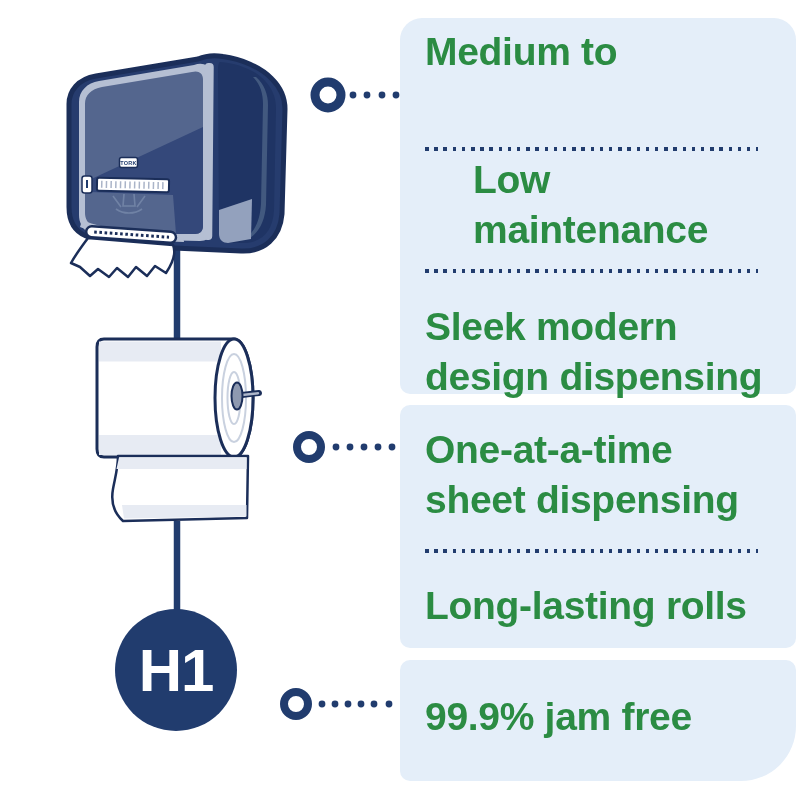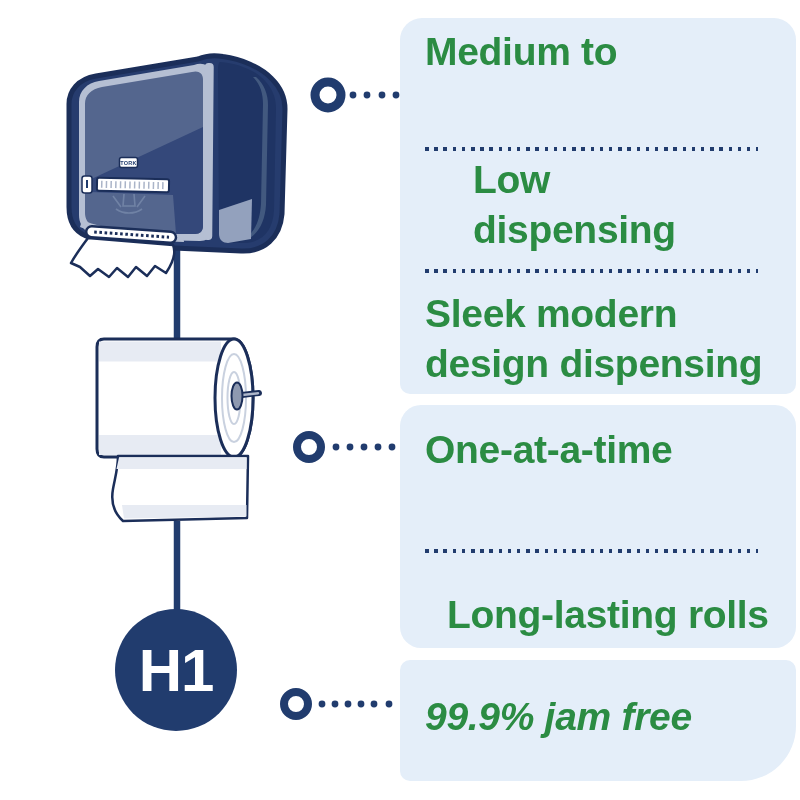--- a/index.html
+++ b/index.html
@@ -11,34 +11,34 @@
   html,body{margin:0;padding:0;background:#fff;}
   .stage{
     position:relative;width:800px;height:800px;background:#fff;overflow:hidden;
     font-family:"Liberation Sans", sans-serif;
   }
   .illustration-svg{position:absolute;left:0;top:0;width:800px;height:800px;}
   .panel{
     position:absolute;left:400px;width:396px;background:var(--panel);
   }
   .panel-top{top:18px;height:376px;border-radius:22px 22px 10px 10px;}
-  .panel-middle{top:405px;height:243px;border-radius:21px;}
+  .panel-middle{top:405px;height:243px;border-radius:10px;}
   .panel-bottom{top:660px;height:121px;border-radius:10px 10px 55px 10px;}
   .benefit{
     position:absolute;left:25px;color:var(--green);font-weight:bold;
     font-size:39px;line-height:50px;white-space:nowrap;letter-spacing:-0.3px;
   }
   .dots-divider{
     position:absolute;left:25px;width:333px;height:4px;
     background-image:repeating-linear-gradient(to right,
       var(--navy) 0, var(--navy) 3.5px, transparent 3.5px, transparent 9.2px);
   }
-  .b1{top:9px;} .d1{top:129px;} .b2{top:137px;margin-left:48px;} .d2{top:251px;} .b3{top:271px;}
-  .b4{top:20px;} .d3{top:144px;} .b5{top:185px;margin-left:22px;}
-  .b6{top:32px;font-style:italic;}
+  .b1{top:9px;} .d1{top:129px;} .b2{top:137px;margin-left:48px;} .d2{top:251px;} .b3{top:284px;}
+  .b4{top:20px;} .d3{top:144px;} .b5{top:176px;}
+  .b6{top:32px;}
 </style>
 </head>
 <body>
 
 <div class="stage">
 
   <svg class="illustration-svg" viewBox="0 0 800 800">
 
     <g>
       <path d="M 177 250 L 177 341" stroke="#213c6e" stroke-width="6.5" fill="none"></path>
@@ -160,32 +160,33 @@
     </g>
   </svg>
 
   <div class="panel panel-top">
     <div class="benefit b1">
       <div>Medium to</div>
     </div>
     <div class="dots-divider d1"></div>
     <div class="benefit b2">
       <div>Low</div>
-      <div>dispensing</div>
+      <div>maintenance</div>
     </div>
     <div class="dots-divider d2"></div>
     <div class="benefit b3">
       <div>Sleek modern</div>
       <div>design dispensing</div>
     </div>
   </div>
 
   <div class="panel panel-middle">
     <div class="benefit b4">
       <div>One-at-a-time</div>
+      <div>sheet dispensing</div>
     </div>
     <div class="dots-divider d3"></div>
     <div class="benefit b5">
       <div>Long-lasting rolls</div>
     </div>
   </div>
 
   <div class="panel panel-bottom">
     <div class="benefit b6">
       <div>99.9% jam free</div>

